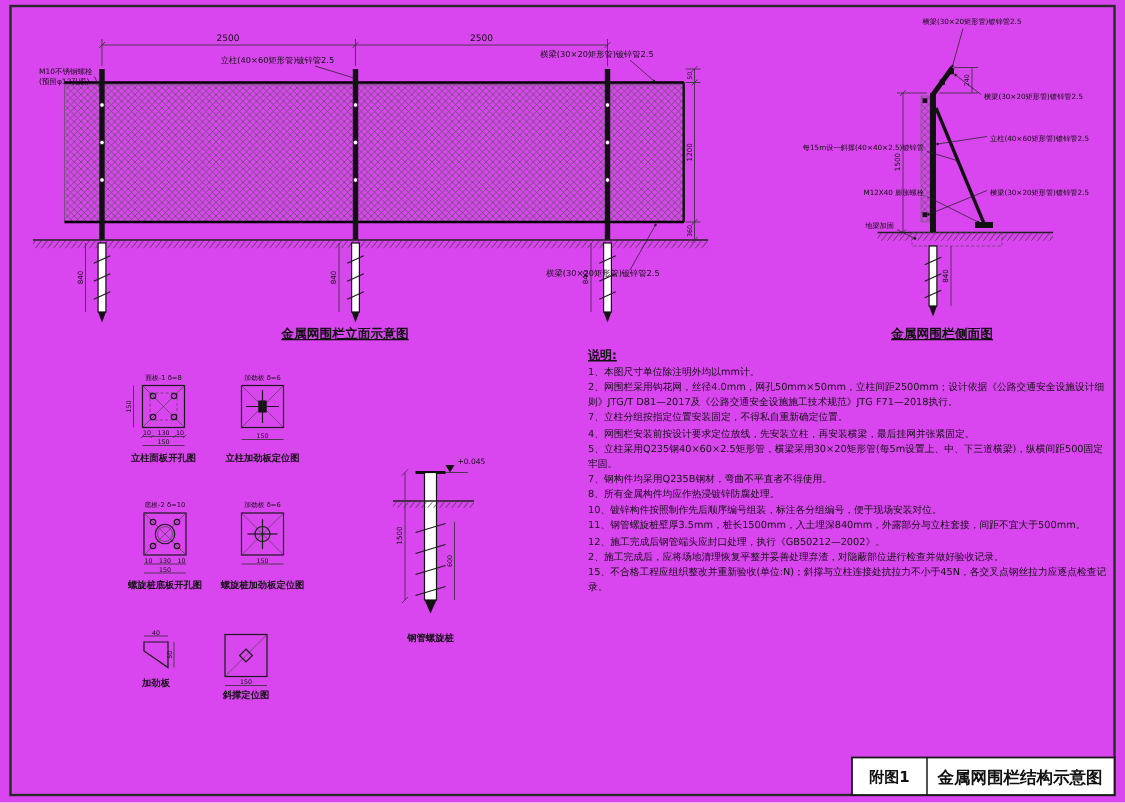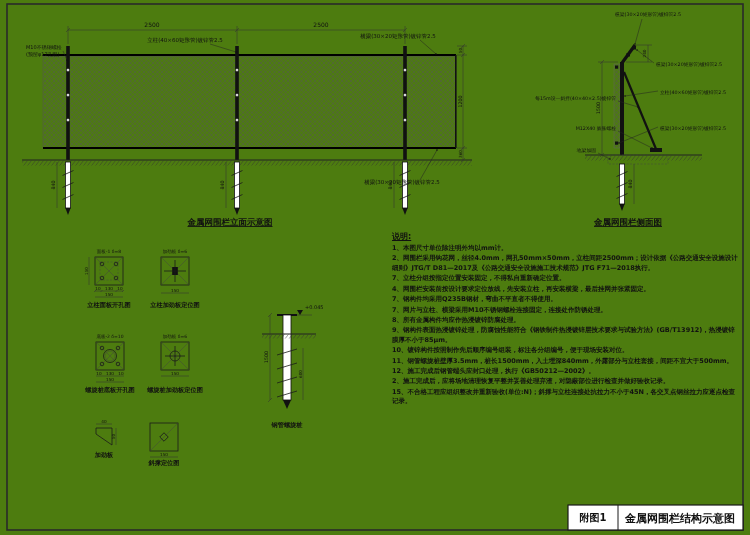--- a/index.html
+++ b/index.html
@@ -1,35 +1,35 @@
 <!DOCTYPE html>
 <html><head>
 <meta charset="utf-8">
 <style>
   html,body{margin:0;padding:0;background:#ffffff;}
-  .page{position:relative;width:750px;height:535px;background:#4d7c0f;font-family:"DejaVu Sans",sans-serif;overflow:hidden;}
+  .page{position:relative;width:750px;height:535px;background:#d946ef;font-family:"DejaVu Sans",sans-serif;overflow:hidden;}
   .page svg{position:absolute;left:0;top:0;}
   text{font-family:"DejaVu Sans",sans-serif;fill:#111;}
   .s1{stroke:#1a1a1a;stroke-width:.8;fill:none}
   .s2{stroke:#000;stroke-width:1.8;fill:none}
   .sg{stroke:#222;stroke-width:1.1;fill:none}
   .sthin{stroke:#444;stroke-width:.45;fill:none}
   .dim{stroke:#333;stroke-width:.55;fill:none}
   .lead{stroke:#222;stroke-width:.5;fill:none}
   .dash{stroke-dasharray:2 1.5}
   .blk{fill:#111;stroke:none}
   .t42{font-size:4.2px}.t45{font-size:4.5px}.t48{font-size:4.8px}.t5{font-size:5px}
   .t55{font-size:5.5px}.t6{font-size:6px}
   .dcap{font-size:6.2px;font-weight:bold}
   .cap{font-size:8.5px;font-weight:bold;text-decoration:underline}
   .tb{font-size:11px;font-weight:bold}
   .tbs{font-size:10px;font-weight:bold}
   .notes{position:absolute;left:392px;top:231px;width:348px;color:#111;}
   .notes-head{font-size:8px;font-weight:bold;margin:0 0 2px 0;text-decoration:underline;}
-  .note-line{font-size:6.5px;line-height:1.45;margin:0 0 1px 0;font-weight:bold;}
+  .note-line{font-size:6.5px;line-height:1.45;margin:0 0 1px 0;}
 </style>
 </head>
 <body>
 
 <div class="page">
 
 <svg width="750" height="535" viewBox="0 0 750 535">
   <defs>
     <pattern id="mesh" width="4.5" height="4.5" patternUnits="userSpaceOnUse">
       <path d="M0,4.5 L4.5,0 M0,0 L4.5,4.5" stroke="#555" stroke-width="0.5" fill="none"></path>
@@ -350,24 +350,23 @@
     <text class="tb" x="680" y="522" text-anchor="middle">金属网围栏结构示意图</text>
   </g>
 </svg>
 
 <div class="notes">
   <div class="notes-head">说明:</div>
   <div class="note-line">1、本图尺寸单位除注明外均以mm计。</div>
   <div class="note-line">2、网围栏采用钩花网，丝径4.0mm，网孔50mm×50mm，立柱间距2500mm；设计依据《公路交通安全设施设计细则》JTG/T D81—2017及《公路交通安全设施施工技术规范》JTG F71—2018执行。</div>
   <div class="note-line">7、立柱分组按指定位置安装固定，不得私自重新确定位置。</div>
   <div class="note-line">4、网围栏安装前按设计要求定位放线，先安装立柱，再安装横梁，最后挂网并张紧固定。</div>
+  <div class="note-line">5、立柱采用Q235钢40×60×2.5矩形管，横梁采用30×20矩形管(每5m设置上、中、下三道横梁)，纵横间距500固定牢固。</div>
   <div class="note-line">7、钢构件均采用Q235B钢材，弯曲不平直者不得使用。</div>
-  <div class="note-line">7、网片与立柱、横梁采用M10不锈钢螺栓连接固定，连接处作防锈处理。</div>
   <div class="note-line">8、所有金属构件均应作热浸镀锌防腐处理。</div>
-  <div class="note-line">9、钢构件表面热浸镀锌处理，防腐蚀性能符合《钢铁制件热浸镀锌层技术要求与试验方法》(GB/T13912)，热浸镀锌膜厚不小于85μm。</div>
   <div class="note-line">10、镀锌构件按照制作先后顺序编号组装，标注各分组编号，便于现场安装对位。</div>
   <div class="note-line">11、钢管螺旋桩壁厚3.5mm，桩长1500mm，入土埋深840mm，外露部分与立柱套接，间距不宜大于500mm。</div>
   <div class="note-line">12、施工完成后钢管端头应封口处理，执行《GB50212—2002》。</div>
   <div class="note-line">2、施工完成后，应将场地清理恢复平整并妥善处理弃渣，对隐蔽部位进行检查并做好验收记录。</div>
   <div class="note-line">15、不合格工程应组织整改并重新验收(单位:N)；斜撑与立柱连接处抗拉力不小于45N，各交叉点钢丝拉力应逐点检查记录。</div>
 </div>
 
 </div>
 
 </body></html>

